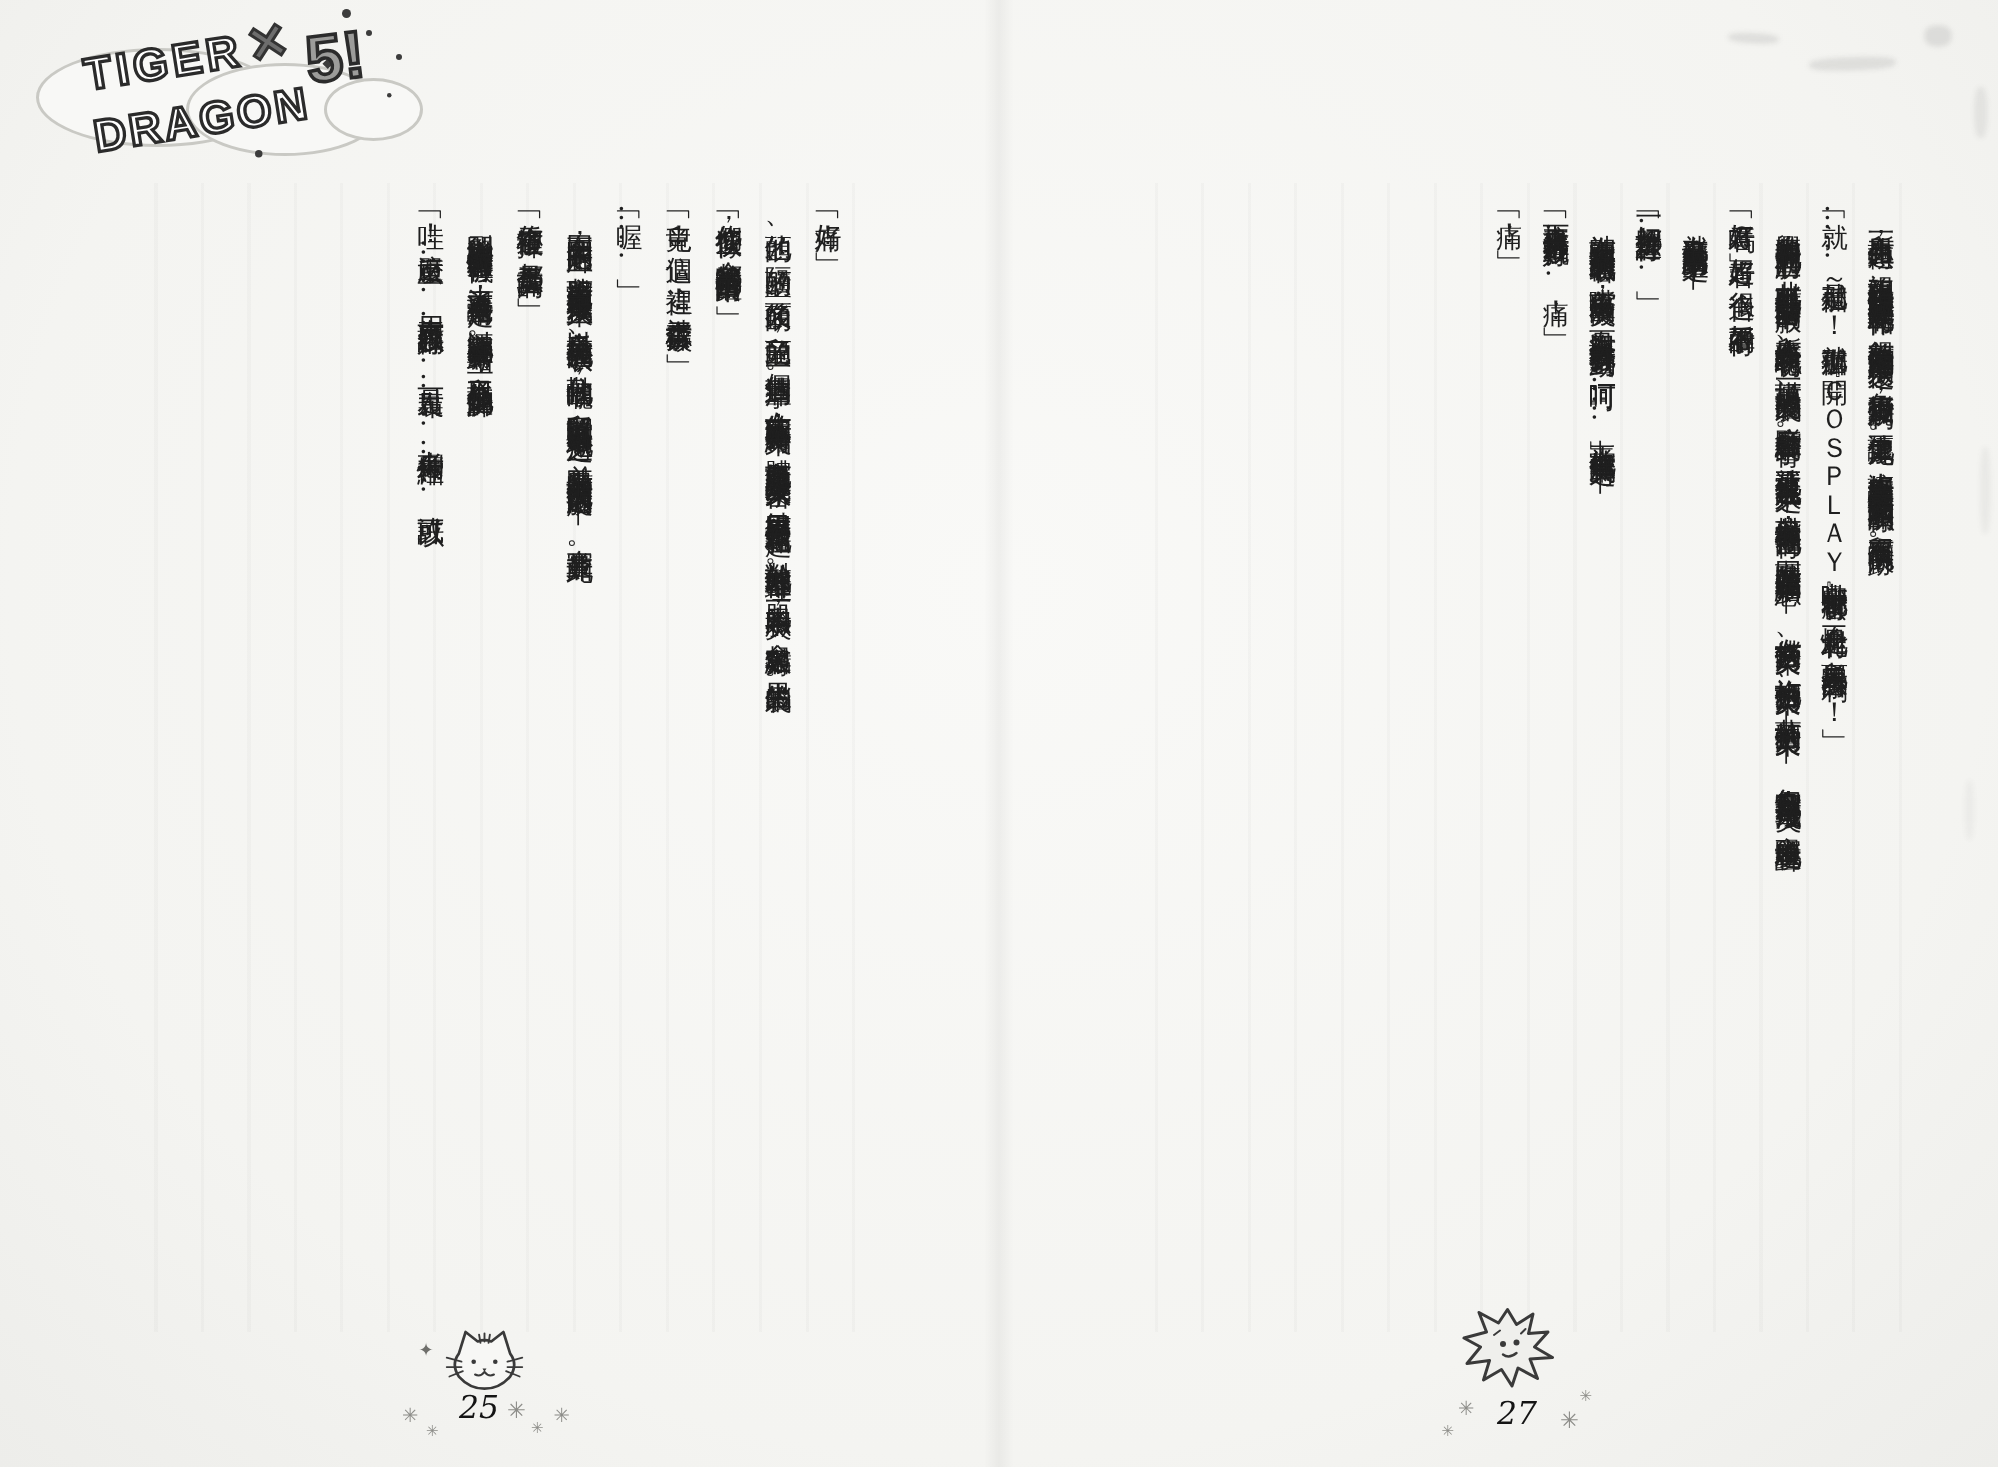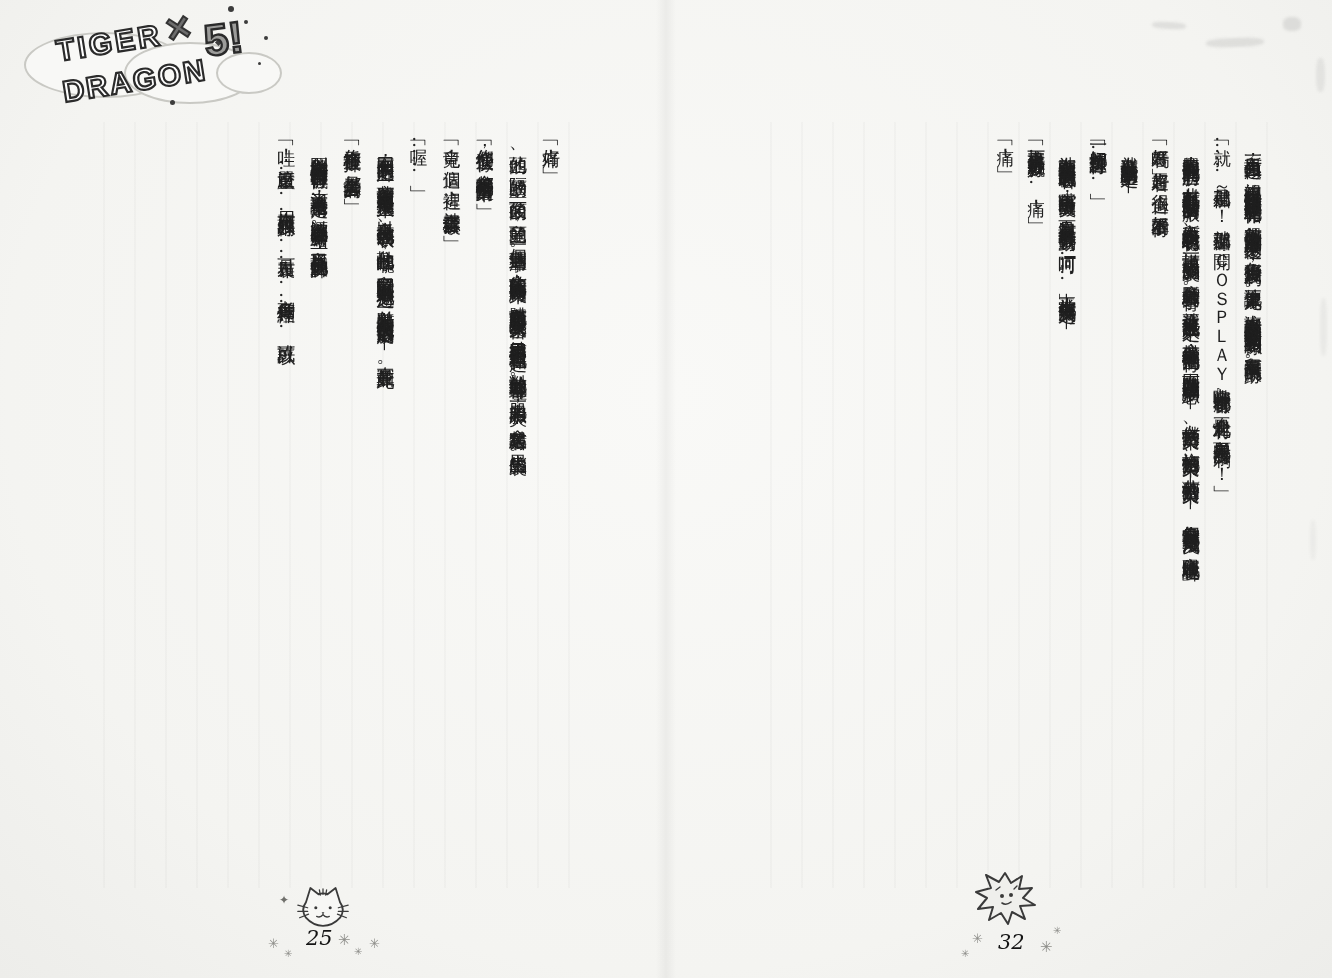--- a/index.html
+++ b/index.html
@@ -148,17 +148,17 @@
 
 <div class="icon-wrap dragon-wrap">
   <svg width="66" height="60" viewBox="0 0 66 60" fill="none" stroke="#3a3a3a" stroke-width="2" stroke-linejoin="round" stroke-linecap="round">
     <path d="M33,5 L39,15 L50,8 L47,21 L60,20 L51,30 L63,37 L48,38 L53,51 L40,44 L36,56 L29,45 L17,52 L21,39 L6,41 L15,30 L4,24 L19,20 L14,7 L27,14 Z" fill="#efefec"></path>
     <circle cx="30" cy="28" r="2" fill="#3a3a3a" stroke="none"></circle>
     <circle cx="39" cy="27" r="2" fill="#3a3a3a" stroke="none"></circle>
     <path d="M30,35 Q34,38 39,34" stroke-width="1.6"></path>
     <path d="M24,22 L28,19 M42,21 L45,18" stroke-width="1.3"></path>
   </svg>
 </div>
-<span class="pnum pnum-right">32</span>
+<span class="pnum pnum-right">27</span>
 <span class="star st-a rs1">✳</span>
 <span class="star st-b rs2">✳</span>
 <span class="star st-c rs3">✳</span>
 <span class="star st-b rs4">✳</span>
 
 </body></html>

